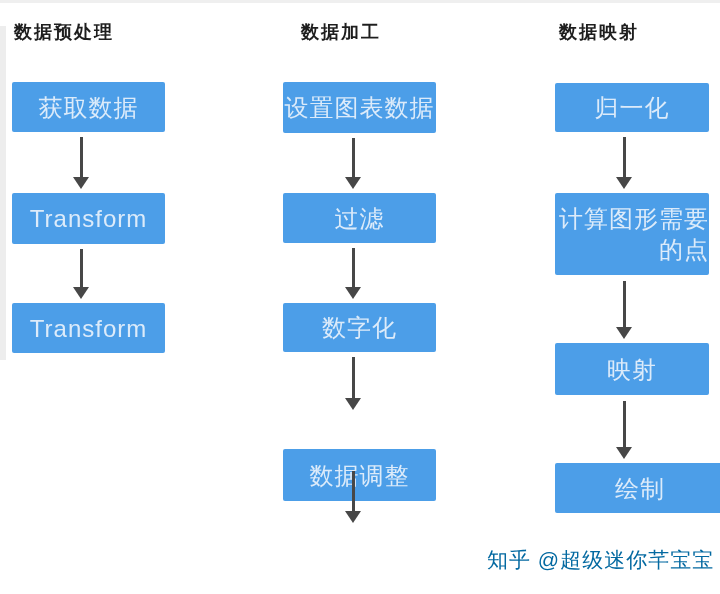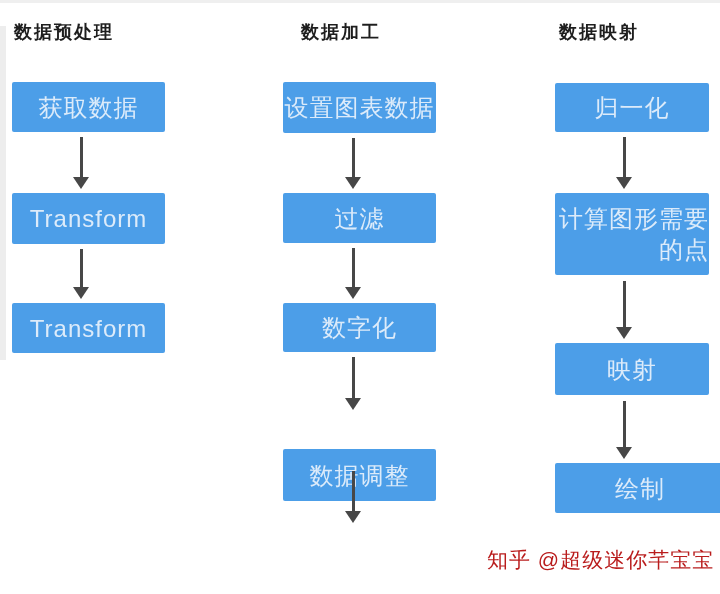--- a/index.html
+++ b/index.html
@@ -34,21 +34,21 @@
   .flow-arrow .shaft{width:3px;flex:1;background:#474747;}
   .flow-arrow .head{
     width:0;height:0;
     border-left:8px solid transparent;
     border-right:8px solid transparent;
     border-top:12px solid #474747;
   }
   .watermark{
     position:absolute;left:487px;top:546px;
     font-size:21px;letter-spacing:1px;
-    color:#b91c1c;
+    color:#0369a1;
     text-shadow:0 1px 0 #ffffff;
     white-space:nowrap;
   }
 </style>
 </head>
 <body>
 
 <div id="stage">
 
   <div class="edge-top"></div>

